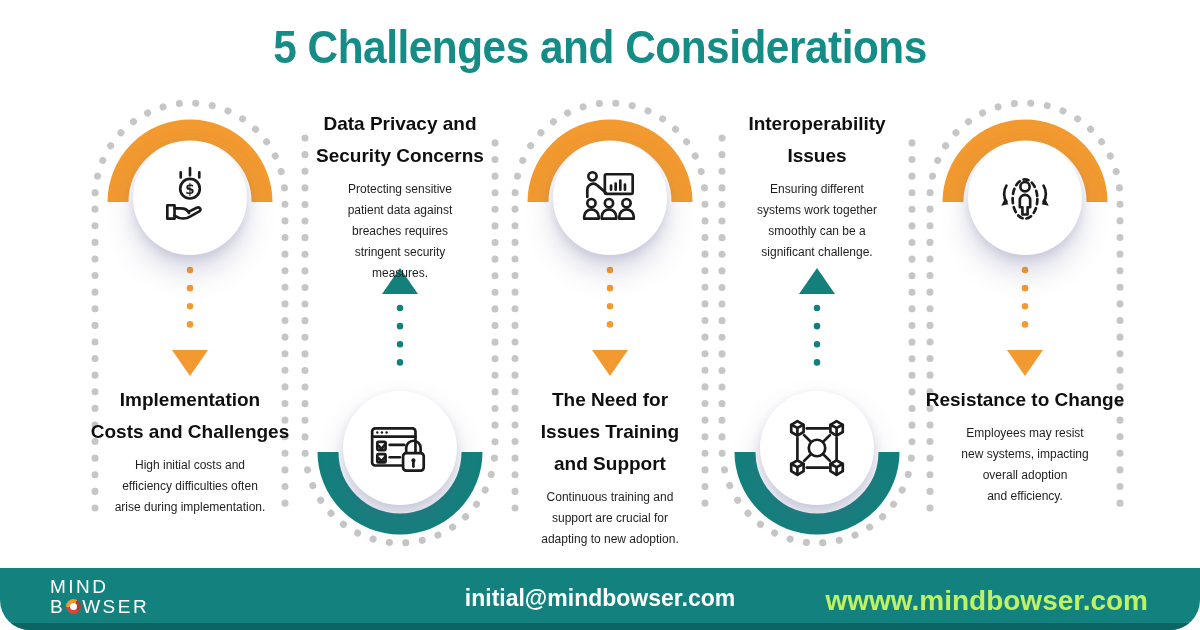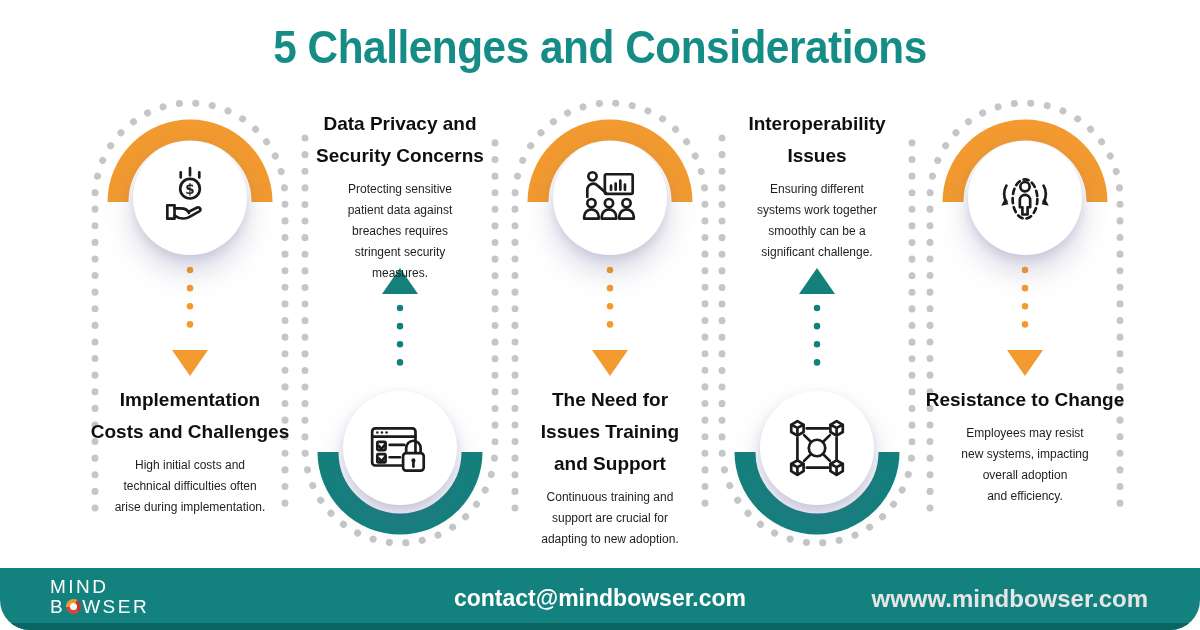--- a/index.html
+++ b/index.html
@@ -67,21 +67,21 @@
   }
   .logo-o::after {
     content:""; position:absolute; left:4px; top:4px; width:7px; height:7px;
     border-radius:50%; background:#fff;
   }
   .footer-email {
     position:absolute; left:0; right:0; top:17px; text-align:center;
     color:#fff; font-weight:bold; font-size:23px;
   }
   .footer-site {
-    position:absolute; right:52px; top:17px; color:#e5e5e5; font-weight:bold; font-size:24px;
+    position:absolute; right:52px; top:17px; color:#bef264; font-weight:bold; font-size:28px;
   }
 </style>
 </head>
 <body>
 
 <div class="stage">
 
   <div class="title">5 Challenges and Considerations</div>
 
   <div class="column col-1 icon-top">
@@ -98,21 +98,21 @@
         <text x="32" y="28">$</text>
         <rect x="10" y="39" width="7" height="13"></rect>
         <path d="M17 49c5 3.5 11 3.5 15 1l9-5c2.5-1.5 .5-5-2.5-3.5l-7 3.5"></path>
         <path d="M17 42h6c4 0 7 2 8 4.5"></path>
       </svg>
     </div>
     <div class="text">
       <div class="heading">Implementation
 Costs and Challenges</div>
       <div class="body">High initial costs and
-technical difficulties often
+efficiency difficulties often
 arise during implementation.</div>
     </div>
   </div>
 
   <div class="column col-2 icon-bottom">
     <svg class="col-art" viewBox="0 0 210 482">
       <path class="capsule" stroke-dasharray="0.1 16.5" d="M10 50 L10 360 A95 95 0 0 0 200 360 L200 50"></path>
       <path class="arc-teal" d="M33 364 A72 72 0 0 0 177 364"></path>
       <polygon class="fill-teal" points="87,206 123,206 105,180"></polygon>
       <path class="dots-teal" stroke-dasharray="0.1 18" d="M105 220 L105 292"></path>
@@ -235,18 +235,18 @@
 overall adoption
 and efficiency.</div>
     </div>
   </div>
 
   <div class="footer">
     <div class="logo">
       <span>MIND</span><br>
       <span>B</span><span class="logo-o"></span><span>WSER</span>
     </div>
-    <div class="footer-email">contact@mindbowser.com</div>
+    <div class="footer-email">initial@mindbowser.com</div>
     <div class="footer-site">wwww.mindbowser.com</div>
     <div class="footer-strip"></div>
   </div>
 
 </div>
 
 </body></html>

